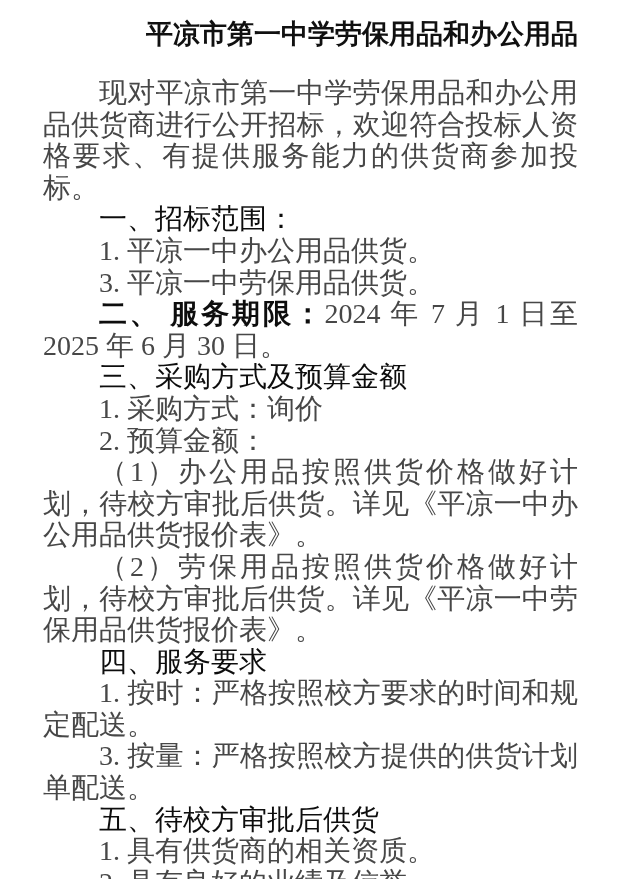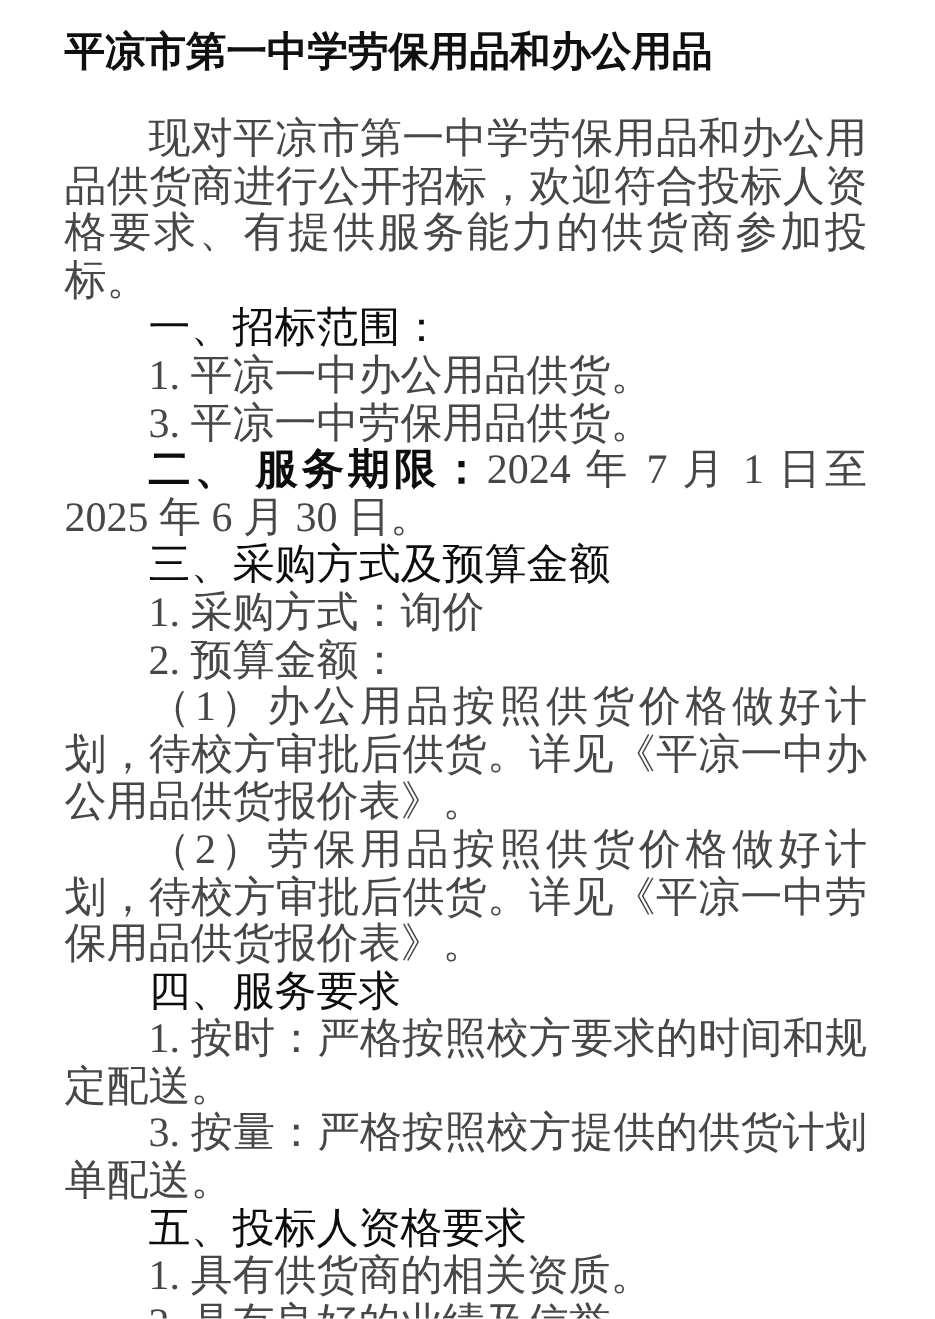--- a/index.html
+++ b/index.html
@@ -19,21 +19,21 @@
     width: 623px;
     height: 879px;
     padding: 14px 45px 0 43px;
     background: #ffffff;
   }
   .doc-title {
     margin: 0 0 22px 0;
     font-size: 27px;
     font-weight: bold;
     color: #101010;
-    text-align: left;
+    text-align: right;
     line-height: 41px;
   }
   .doc-title .title-line {
     display: block;
   }
   .doc-body p {
     margin: 0;
     font-size: 28px;
     line-height: 31.6px;
     text-align: justify;
@@ -73,18 +73,18 @@
     <p class="heading">三、采购方式及预算金额</p>
     <p>1. 采购方式：询价</p>
     <p>2. 预算金额：</p>
     <p>（1）办公用品按照供货价格做好计划，待校方审批后供货。详见《平凉一中办公用品供货报价表》。</p>
     <p>（2）劳保用品按照供货价格做好计划，待校方审批后供货。详见《平凉一中劳保用品供货报价表》。</p>
 
     <p class="heading">四、服务要求</p>
     <p>1. 按时：严格按照校方要求的时间和规定配送。</p>
     <p>3. 按量：严格按照校方提供的供货计划单配送。</p>
 
-    <p class="heading">五、投标人资格要求</p>
+    <p class="heading">五、待校方审批后供货</p>
     <p>1. 具有供货商的相关资质。</p>
     <p>2. 具有良好的业绩及信誉。</p>
 
   </div>
 </div>
 
 </body></html>

